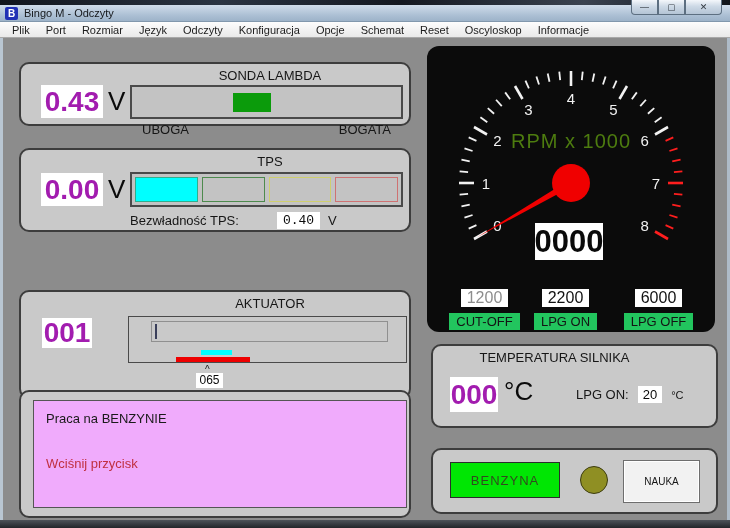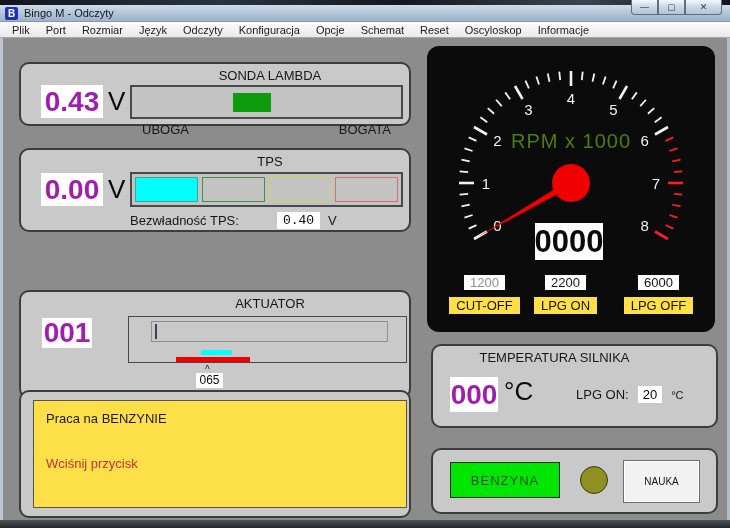--- a/index.html
+++ b/index.html
@@ -62,36 +62,36 @@
   .akt-caret { position:absolute; left:3px; top:2px; width:2px; height:15px; background:#3a3f5a; }
   .akt-cyan { position:absolute; left:72px; top:33px; width:31px; height:5px; background:var(--cyan); }
   .akt-red { position:absolute; left:47px; top:40px; width:74px; height:5px; background:var(--red); }
   .akt-arrow { position:absolute; font-size:10px; color:#161616; }
   .akt-pwa-box { position:absolute; background:#fff; font-size:12px; color:#0a0a0a;
     text-align:center; padding:0 3px; }
   .akt-pwa-label { position:absolute; font-size:10px; color:#161616; text-align:center; }
 
   
   .msg-box { position:absolute; left:12px; top:8px; width:374px; height:108px;
-    background:#fde047; border:1px solid #555; padding:10px 12px; }
+    background:#f0abfc; border:1px solid #555; padding:10px 12px; }
   .msg-line1 { font-size:13px; color:#1a1a1a; }
   .msg-line2 { font-size:13px; color:var(--msg-red); margin-top:30px; }
 
   
   .gauge-panel { position:absolute; background:#0b0b0b; border-radius:12px; }
   .rpm-label { position:absolute; left:0; width:288px; text-align:center; top:84px;
     font-size:20px; color:#4d7c0f; letter-spacing:1px; }
   .digital { position:absolute; left:108px; top:177px; width:68px; height:37px; background:#fff;
     display:flex; align-items:center; justify-content:center;
     font-size:31px; font-weight:bold; color:#0a0a0a; }
   .thresh-col { position:absolute; text-align:center; }
-  .thresh-val { display:inline-block; background:#fff; font-size:13px; padding:0 6px;
-    color:#111; min-width:30px; }
+  .thresh-val { display:inline-block; background:#fff; font-size:16px; padding:0 6px;
+    color:#111; min-width:30px;margin-top:16px; }
   .thresh-val.muted { color:#8d8d8d; }
-  .thresh-chip { display:inline-block; background:#fde047; color:#141414; font-size:13px;
+  .thresh-chip { display:inline-block; background:#22c55e; color:#141414; font-size:13px;
     padding:1px 7px; margin-top:6px; }
 
   
   .lpg-row { position:absolute; display:flex; align-items:center; gap:9px;
     font-size:13px; color:#161616; }
   .lpg-val { background:#fff; padding:1px 5px; font-size:13px; color:#0a0a0a; }
   .lpg-unit { font-size:11px; }
 
   
   .benzyna-btn { position:absolute; left:17px; top:12px; width:110px; height:36px;

